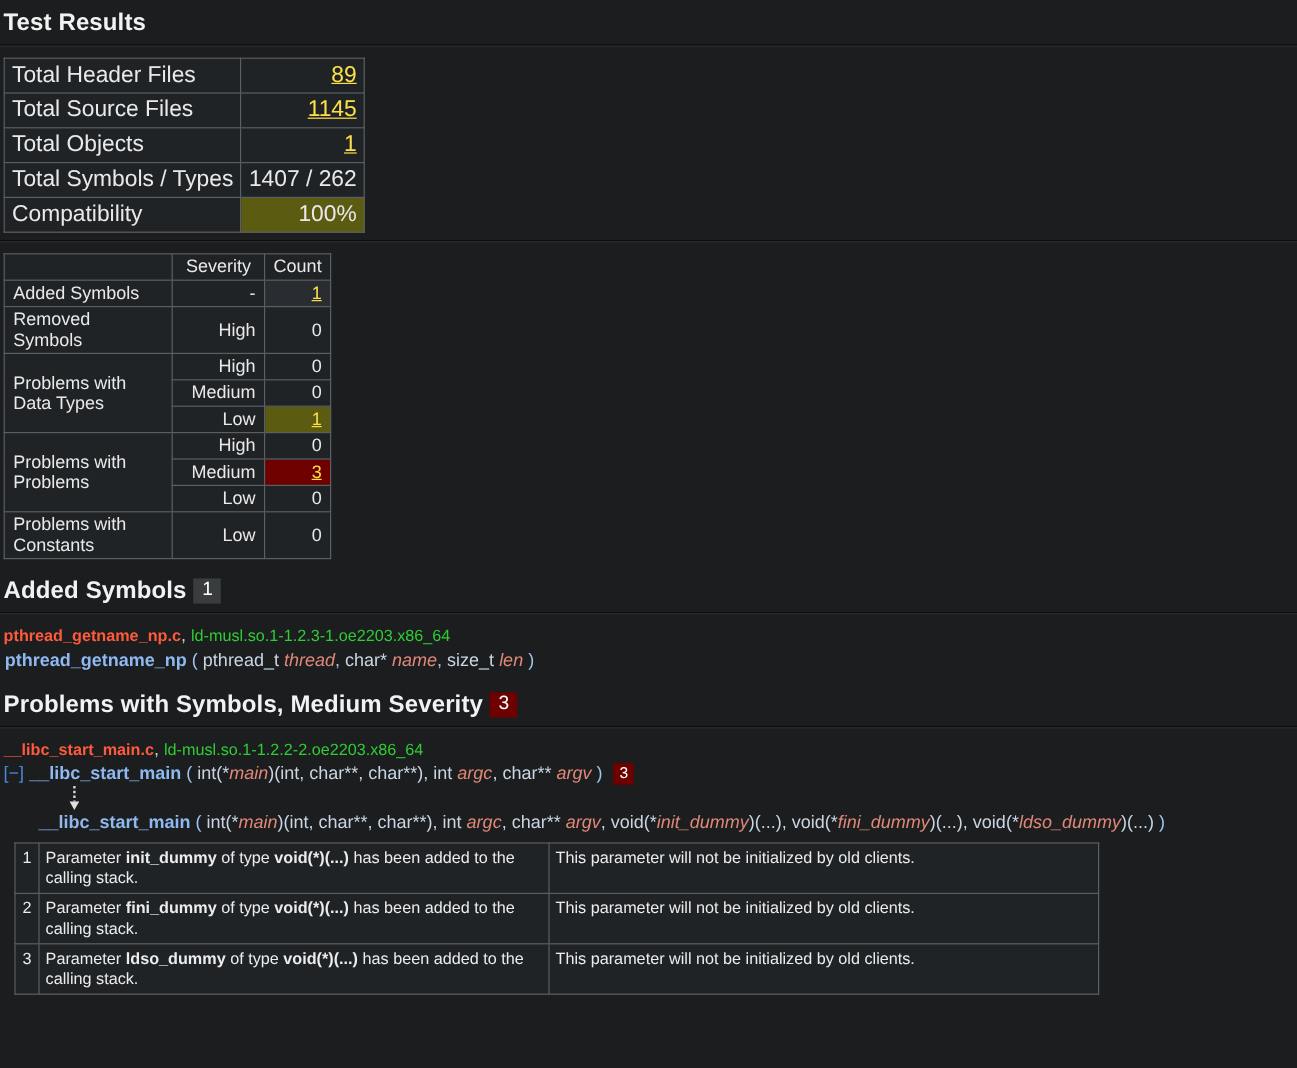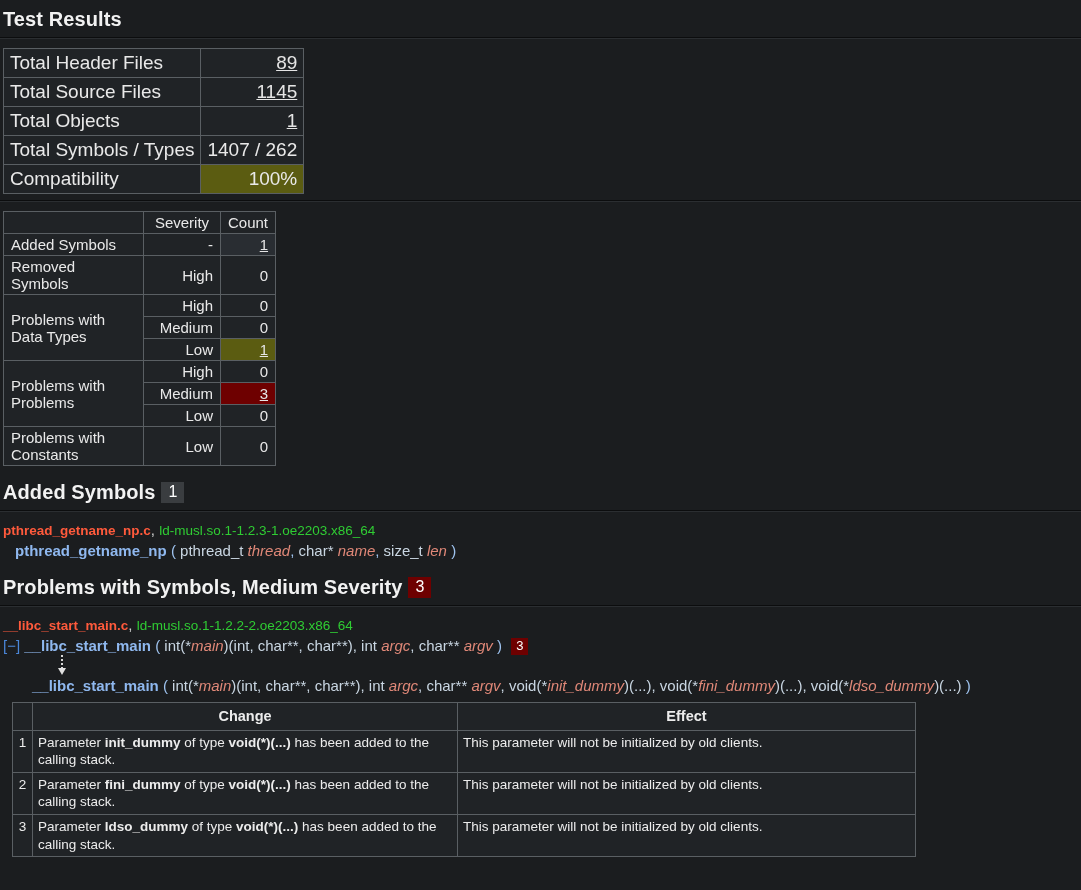--- a/index.html
+++ b/index.html
@@ -47,21 +47,21 @@
     font-size: 19px;
     color: #e9e9e9;
     font-weight: normal;
     background: #202326;
   }
   table.summary td.label { text-align: left; min-width: 140px; }
   table.summary td.num  { text-align: right; min-width: 80px; }
   td.blank { background: #202326; }
 
   a.lnk {
-    color: #e5e5e5;
+    color: #fde047;
   }
 
   td.olive { background: #5b5c11 !important; }
   td.red   { background: #6e0000 !important; }
   td.lighter { background: #292d32 !important; }
 
   
   table.psum { border-collapse: collapse; margin-left: 3px; }
   table.psum td, table.psum th {
     border: 1px solid #5a5f63;
@@ -257,21 +257,21 @@
   <h1 class="section" style="margin-top:15px">
     <span>Added Symbols</span><span class="badge grey">1</span>
   </h1>
   <div class="hr"></div>
 
   <div class="symblock">
     <div>
       <span class="srcfile">pthread_getname_np.c</span><span class="comma">,</span>
       <span class="libname">ld-musl.so.1-1.2.3-1.oe2203.x86_64</span>
     </div>
-    <div class="sigline" style="margin-left:12px">
+    <div class="sigline" style="margin-left:1px">
       <span class="symname">pthread_getname_np</span>
       <span class="punct">(</span>
       <span class="type">pthread_t</span>
       <span class="param">thread</span><span class="punct">,</span>
       <span class="type">char*</span>
       <span class="param">name</span><span class="punct">,</span>
       <span class="type">size_t</span>
       <span class="param">len</span>
       <span class="punct">)</span>
     </div>
@@ -324,25 +324,20 @@
     </div>
   </div>
 
   <table class="changes">
     <colgroup>
         <col class="c-idx">
         <col class="c-chg">
         <col class="c-eff">
       </colgroup>
     <tbody>
-      <tr>
-        <th></th>
-        <th>Change</th>
-        <th>Effect</th>
-      </tr>
 
       <tr>
         <td class="idx">1</td>
         <td><span>Parameter </span><span class="b">init_dummy</span><span> of type </span><span class="b">void(*)(...)</span><span> has been added to the calling stack.</span></td>
         <td>This parameter will not be initialized by old clients.</td>
       </tr>
 
       <tr>
         <td class="idx">2</td>
         <td><span>Parameter </span><span class="b">fini_dummy</span><span> of type </span><span class="b">void(*)(...)</span><span> has been added to the calling stack.</span></td>

